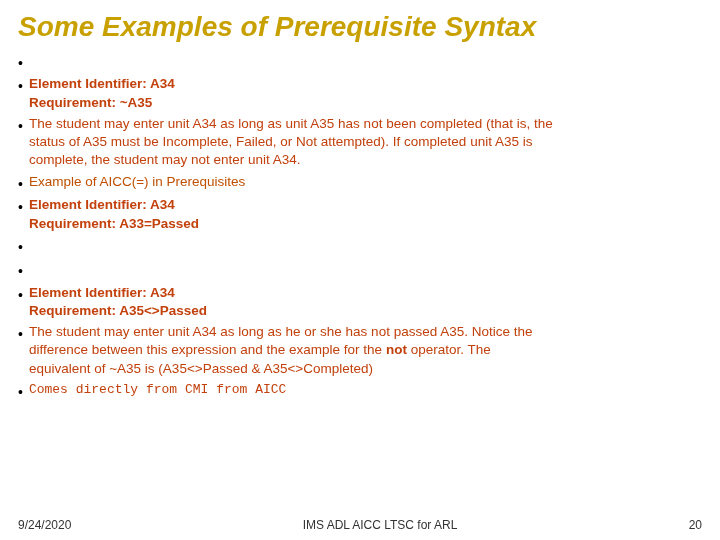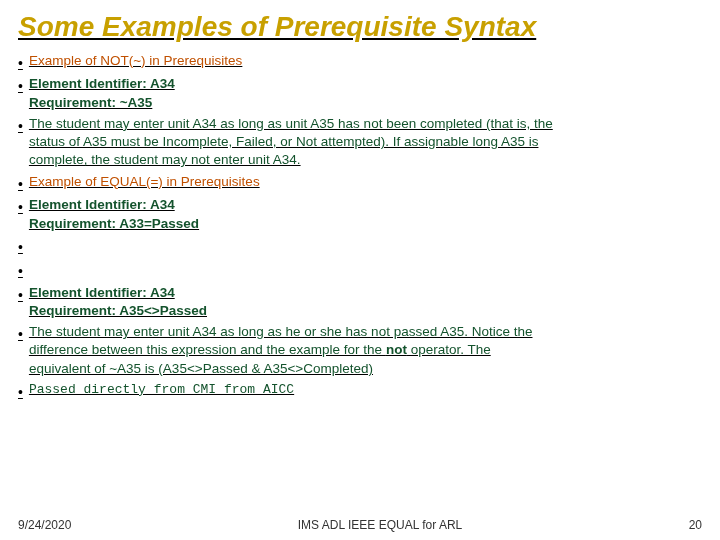--- a/index.html
+++ b/index.html
@@ -11,21 +11,20 @@
       font-size: 14px;
       overflow: hidden;
       position: relative;
     }
     .slide {
       width: 572px;
       height: 540px;
       padding: 10px 18px 30px 18px;
       display: flex;
       flex-direction: column;
-      text-decoration: underline;
     }
     .title {
       font-size: 28px;
       font-weight: bold;
       color: #c8a000;
       margin-bottom: 8px;
       line-height: 1.2;
       font-style: italic;
     }
     .content {
@@ -42,21 +41,21 @@
     }
     .bullet {
       flex-shrink: 0;
       margin-top: 2px;
       font-size: 14px;
       color: #000;
     }
     .bullet-text {
       flex: 1;
       font-size: 13.5px;
-      color: #14532d;
+      color: #c2410c;
     }
     .orange {
       color: #c05000;
       font-weight: normal;
     }
     .bold {
       font-weight: bold;
     }
     .mono {
       font-family: 'Courier New', Courier, monospace;
@@ -84,38 +83,37 @@
 </head>
 <body>
 
 <div class="slide">
   <div class="title">Some Examples of Prerequisite Syntax</div>
 
   <div class="content">
 
     <div class="bullet-item">
       <span class="bullet">•</span>
-      <span class="bullet-text orange">Example of NOT(~) in Prerequisites</span>
     </div>
 
     <div class="bullet-item">
       <span class="bullet">•</span>
       <span class="bullet-text bold">
         Element Identifier: A34<br>Requirement: ~A35
       </span>
     </div>
 
     <div class="bullet-item">
       <span class="bullet">•</span>
-      <span class="bullet-text">The student may enter unit A34 as long as unit A35 has not been completed (that is, the status of A35 must be Incomplete, Failed, or Not attempted).  If assignable long A35 is complete, the student may not enter unit A34.</span>
+      <span class="bullet-text">The student may enter unit A34 as long as unit A35 has not been completed (that is, the status of A35 must be Incomplete, Failed, or Not attempted).  If completed unit A35 is complete, the student may not enter unit A34.</span>
     </div>
 
     <div class="bullet-item">
       <span class="bullet">•</span>
-      <span class="bullet-text orange">Example of EQUAL(=) in Prerequisites</span>
+      <span class="bullet-text orange">Example of AICC(=) in Prerequisites</span>
     </div>
 
     <div class="bullet-item">
       <span class="bullet">•</span>
       <span class="bullet-text bold">
         Element Identifier: A34<br>Requirement: A33=Passed
       </span>
     </div>
 
     <div class="bullet-item">
@@ -135,23 +133,23 @@
 
     <div class="bullet-item">
       <span class="bullet">•</span>
       <span class="bullet-text">
         The student may enter unit A34 as long as he or she has not passed A35.  Notice the difference between this expression and the example for the <strong>not</strong> operator.  The equivalent of ~A35 is (A35&lt;&gt;Passed &amp; A35&lt;&gt;Completed)
       </span>
     </div>
 
     <div class="bullet-item">
       <span class="bullet">•</span>
-      <span class="bullet-text mono">Passed directly from CMI from AICC</span>
+      <span class="bullet-text mono">Comes directly from CMI from AICC</span>
     </div>
 
   </div>
 
   <div class="footer">
     <span>9/24/2020</span>
-    <span class="footer-center">IMS ADL IEEE EQUAL for ARL</span>
+    <span class="footer-center">IMS ADL AICC LTSC for ARL</span>
     <span>20</span>
   </div>
 </div>
 
 </body></html>

